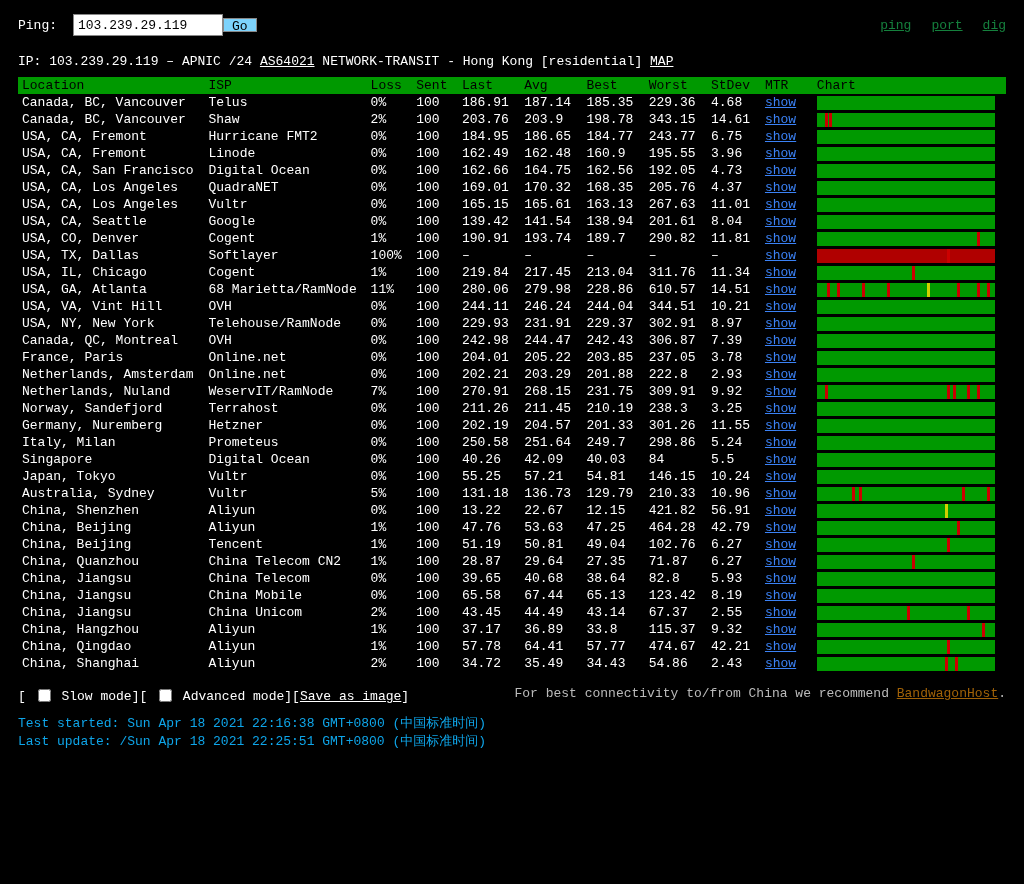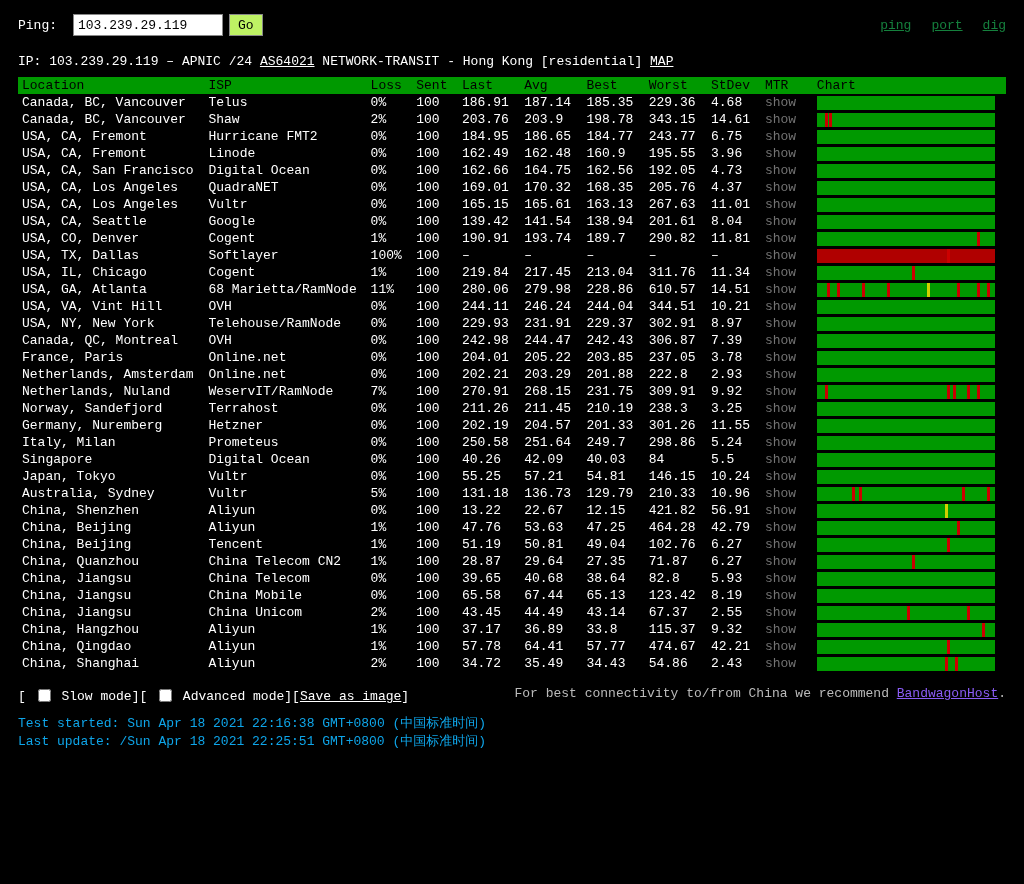--- a/index.html
+++ b/index.html
@@ -17,24 +17,24 @@
   .topbar input {
     width: 150px;
     height: 22px;
     background: #fff;
     border: 1px solid #888;
     padding: 1px 4px;
     font-family: inherit;
     font-size: 13px;
   }
   .topbar button {
-    margin-left: 6px;
-    height: 22px;
+    margin-left: 0;
+    height: 14px;
     padding: 0 8px;
-    background: #bef264;
+    background: #7dd3fc;
     border: 1px solid #888;
     font-family: inherit;
     font-size: 13px;
     cursor: pointer;
   }
   .topright {
     margin-left: auto;
     display: flex;
     gap: 20px;
   }
@@ -60,21 +60,21 @@
     text-align: left;
     padding: 1px 4px;
     font-size: 13px;
   }
   td {
     padding: 1px 4px;
     font-size: 13px;
     color: #fff;
     white-space: nowrap;
   }
-  .showlink { color: #737373; cursor: pointer; }
+  .showlink { color: #3b82f6; text-decoration: underline; cursor: pointer; }
   .chartcell { width: 180px; }
   .chart {
     position: relative;
     height: 14px;
     width: 178px;
     background: #009900;
     display: flex;
   }
   .chart.redfull { background: #b00000; }
   .chart .tick {
@@ -82,21 +82,21 @@
     top: 0;
     bottom: 0;
     width: 3px;
   }
   .tick.red { background: #cc0000; }
   .tick.yellow { background: #d0d000; }
   .belowtable { margin-top: 14px; display:flex; }
   .belowtable .checks { color:#fff; }
   .belowtable .u { text-decoration: underline; cursor:pointer; }
   .belowtable .reco { margin-left:auto; color:#bbb; }
-  .belowtable .reco a { color:#8b5cf6; text-decoration: underline; }
+  .belowtable .reco a { color:#a16207; text-decoration: underline; }
   .timestamps { margin-top: 10px; color:#0ea5e9; line-height:1.4; }
   input[type="checkbox"] { vertical-align: -2px; }
 </style>
 </head>
 <body>
 
 <div class="topbar">
   <span class="label">Ping:</span>
   <input type="text" value="103.239.29.119" style="">
   <button>Go</button>

